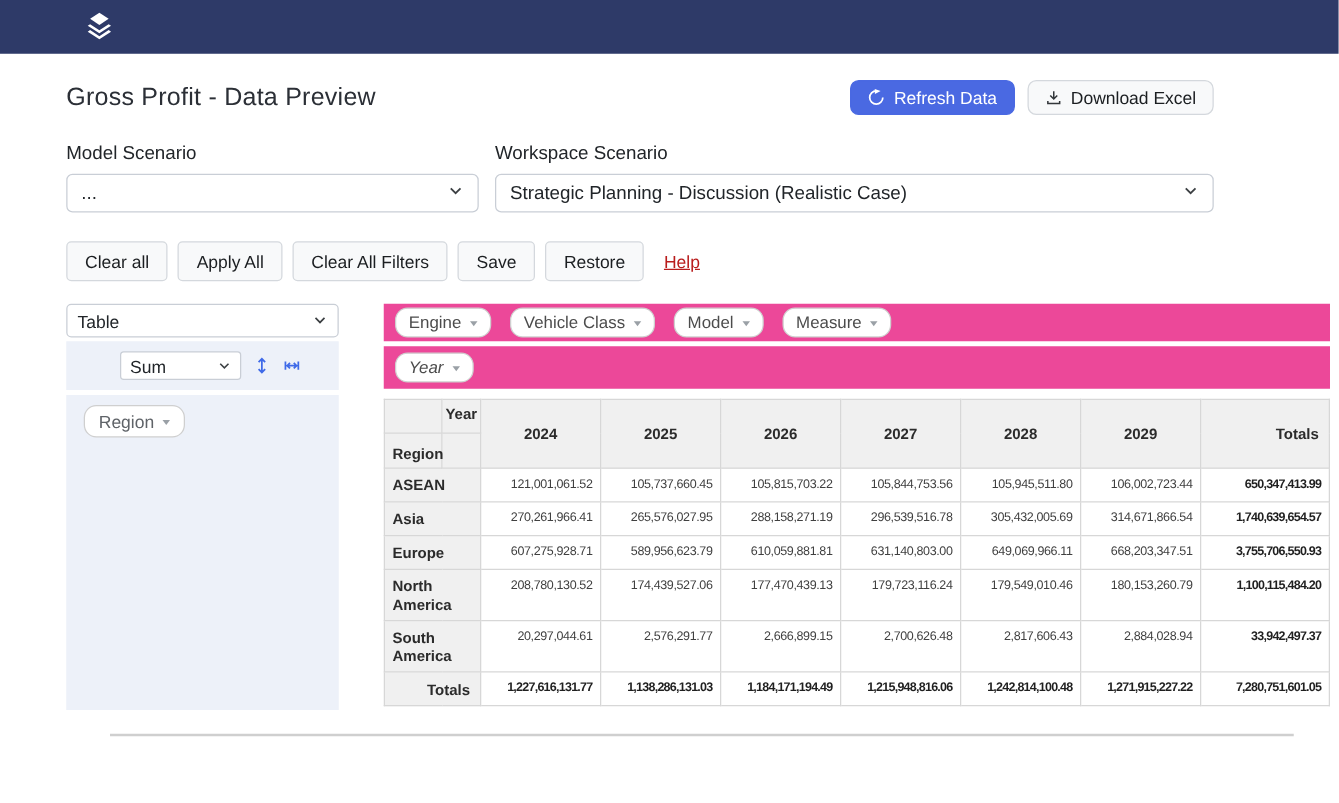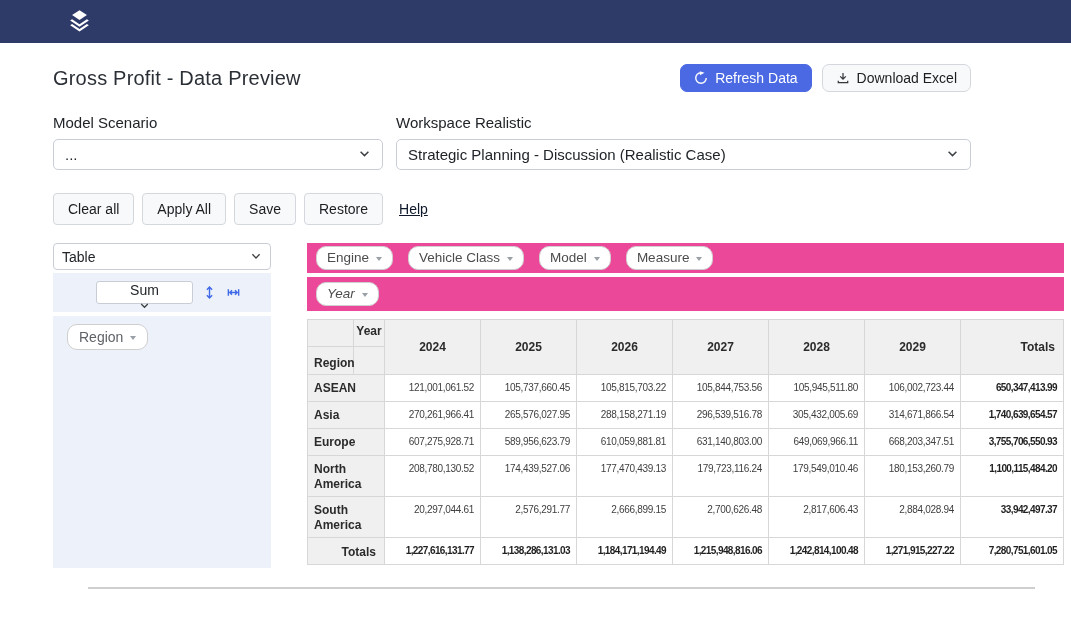--- a/index.html
+++ b/index.html
@@ -29,31 +29,31 @@
   .field.workspace { flex:1; }
   .field-label { font-size:15px; color:#212529; margin-bottom:8px; }
   .select { height:31px; background:#fff; border:1px solid #c9ced6; border-radius:5px;
     display:flex; align-items:center; justify-content:space-between; padding:0 11px;
     font-size:15px; color:#212529; cursor:pointer; }
   .save-default { margin-top:9px; height:31px; }
 
   
   .toolbar { margin-top:23px; display:flex; align-items:center; gap:8px; }
   .toolbar .btn { height:32px; border-radius:4px; padding:0 14px; }
-  .help { margin-left:8px; font-size:14px; color:#0f172a; text-decoration:underline; cursor:pointer; }
+  .help { margin-left:8px; font-size:14px; color:#b91c1c; text-decoration:underline; cursor:pointer; }
 
   
   .pivot { margin-top:18px; display:flex; width:978px;gap:32px; }
   .pivot-left { width:218px; flex-shrink:0; display:flex; flex-direction:column; }
   .pivot-right { flex:1; margin-left:4px; }
 
   .select.renderer { height:27px; border-radius:4px; font-size:14px; padding:0 8px; }
   .agg-panel { margin-top:3px; height:39px; background:#edf1f9; display:flex; align-items:center;
     padding-left:43px; gap:9px; }
-  .select.agg { width:97px; height:23px; border-radius:3px; font-size:14px; padding:0 7px; background:#fff;flex-direction:column; }
+  .select.agg { width:97px; height:23px; border-radius:3px; font-size:14px; padding:0 7px; background:#fff; }
   .order-ic { display:inline-flex; cursor:pointer; }
   .row-fields { margin-top:4px; height:252px; background:#edf1f9; padding:8px 0 0 14px; }
 
   .band { background:#ec4899; display:flex; align-items:center; padding-left:9px; gap:15px; }
   .band.unused { height:30px; }
   .band.cols { height:34px; margin-top:4px; }
 
   .chip { display:inline-flex; align-items:center; gap:7px; background:#fff; border:1px solid #cfcfcf;
     border-radius:10px; padding:4px 10px; font-size:13.5px; color:#4c4c4c; cursor:pointer; line-height:1; }
   .chip .tri { width:0; height:0; border-left:3.5px solid transparent; border-right:3.5px solid transparent;
@@ -124,36 +124,37 @@
       <div class="select">
         <span>...</span>
         <span class="ic">
           <svg width="13" height="13" viewBox="0 0 16 16">
               <path fill="none" stroke="#3c4043" stroke-width="1.8" d="M3.2 5.8 8 10.6l4.8-4.8"></path>
             </svg>
         </span>
       </div>
     </div>
     <div class="field workspace">
-      <div class="field-label">Workspace Realistic</div>
+      <div class="field-label">Workspace Scenario</div>
       <div class="select">
         <span>Strategic Planning - Discussion (Realistic Case)</span>
         <span class="ic">
           <svg width="13" height="13" viewBox="0 0 16 16">
               <path fill="none" stroke="#3c4043" stroke-width="1.8" d="M3.2 5.8 8 10.6l4.8-4.8"></path>
             </svg>
         </span>
       </div>
     </div>
   </div>
 
 
   <div class="toolbar">
     <button class="btn secondary">Clear all</button>
     <button class="btn secondary">Apply All</button>
+    <button class="btn secondary">Clear All Filters</button>
     <button class="btn secondary">Save</button>
     <button class="btn secondary">Restore</button>
     <a class="help">Help</a>
   </div>
 
   <div class="pivot">
     <div class="pivot-left">
       <div class="select renderer">
         <span>Table</span>
         <span class="ic">

